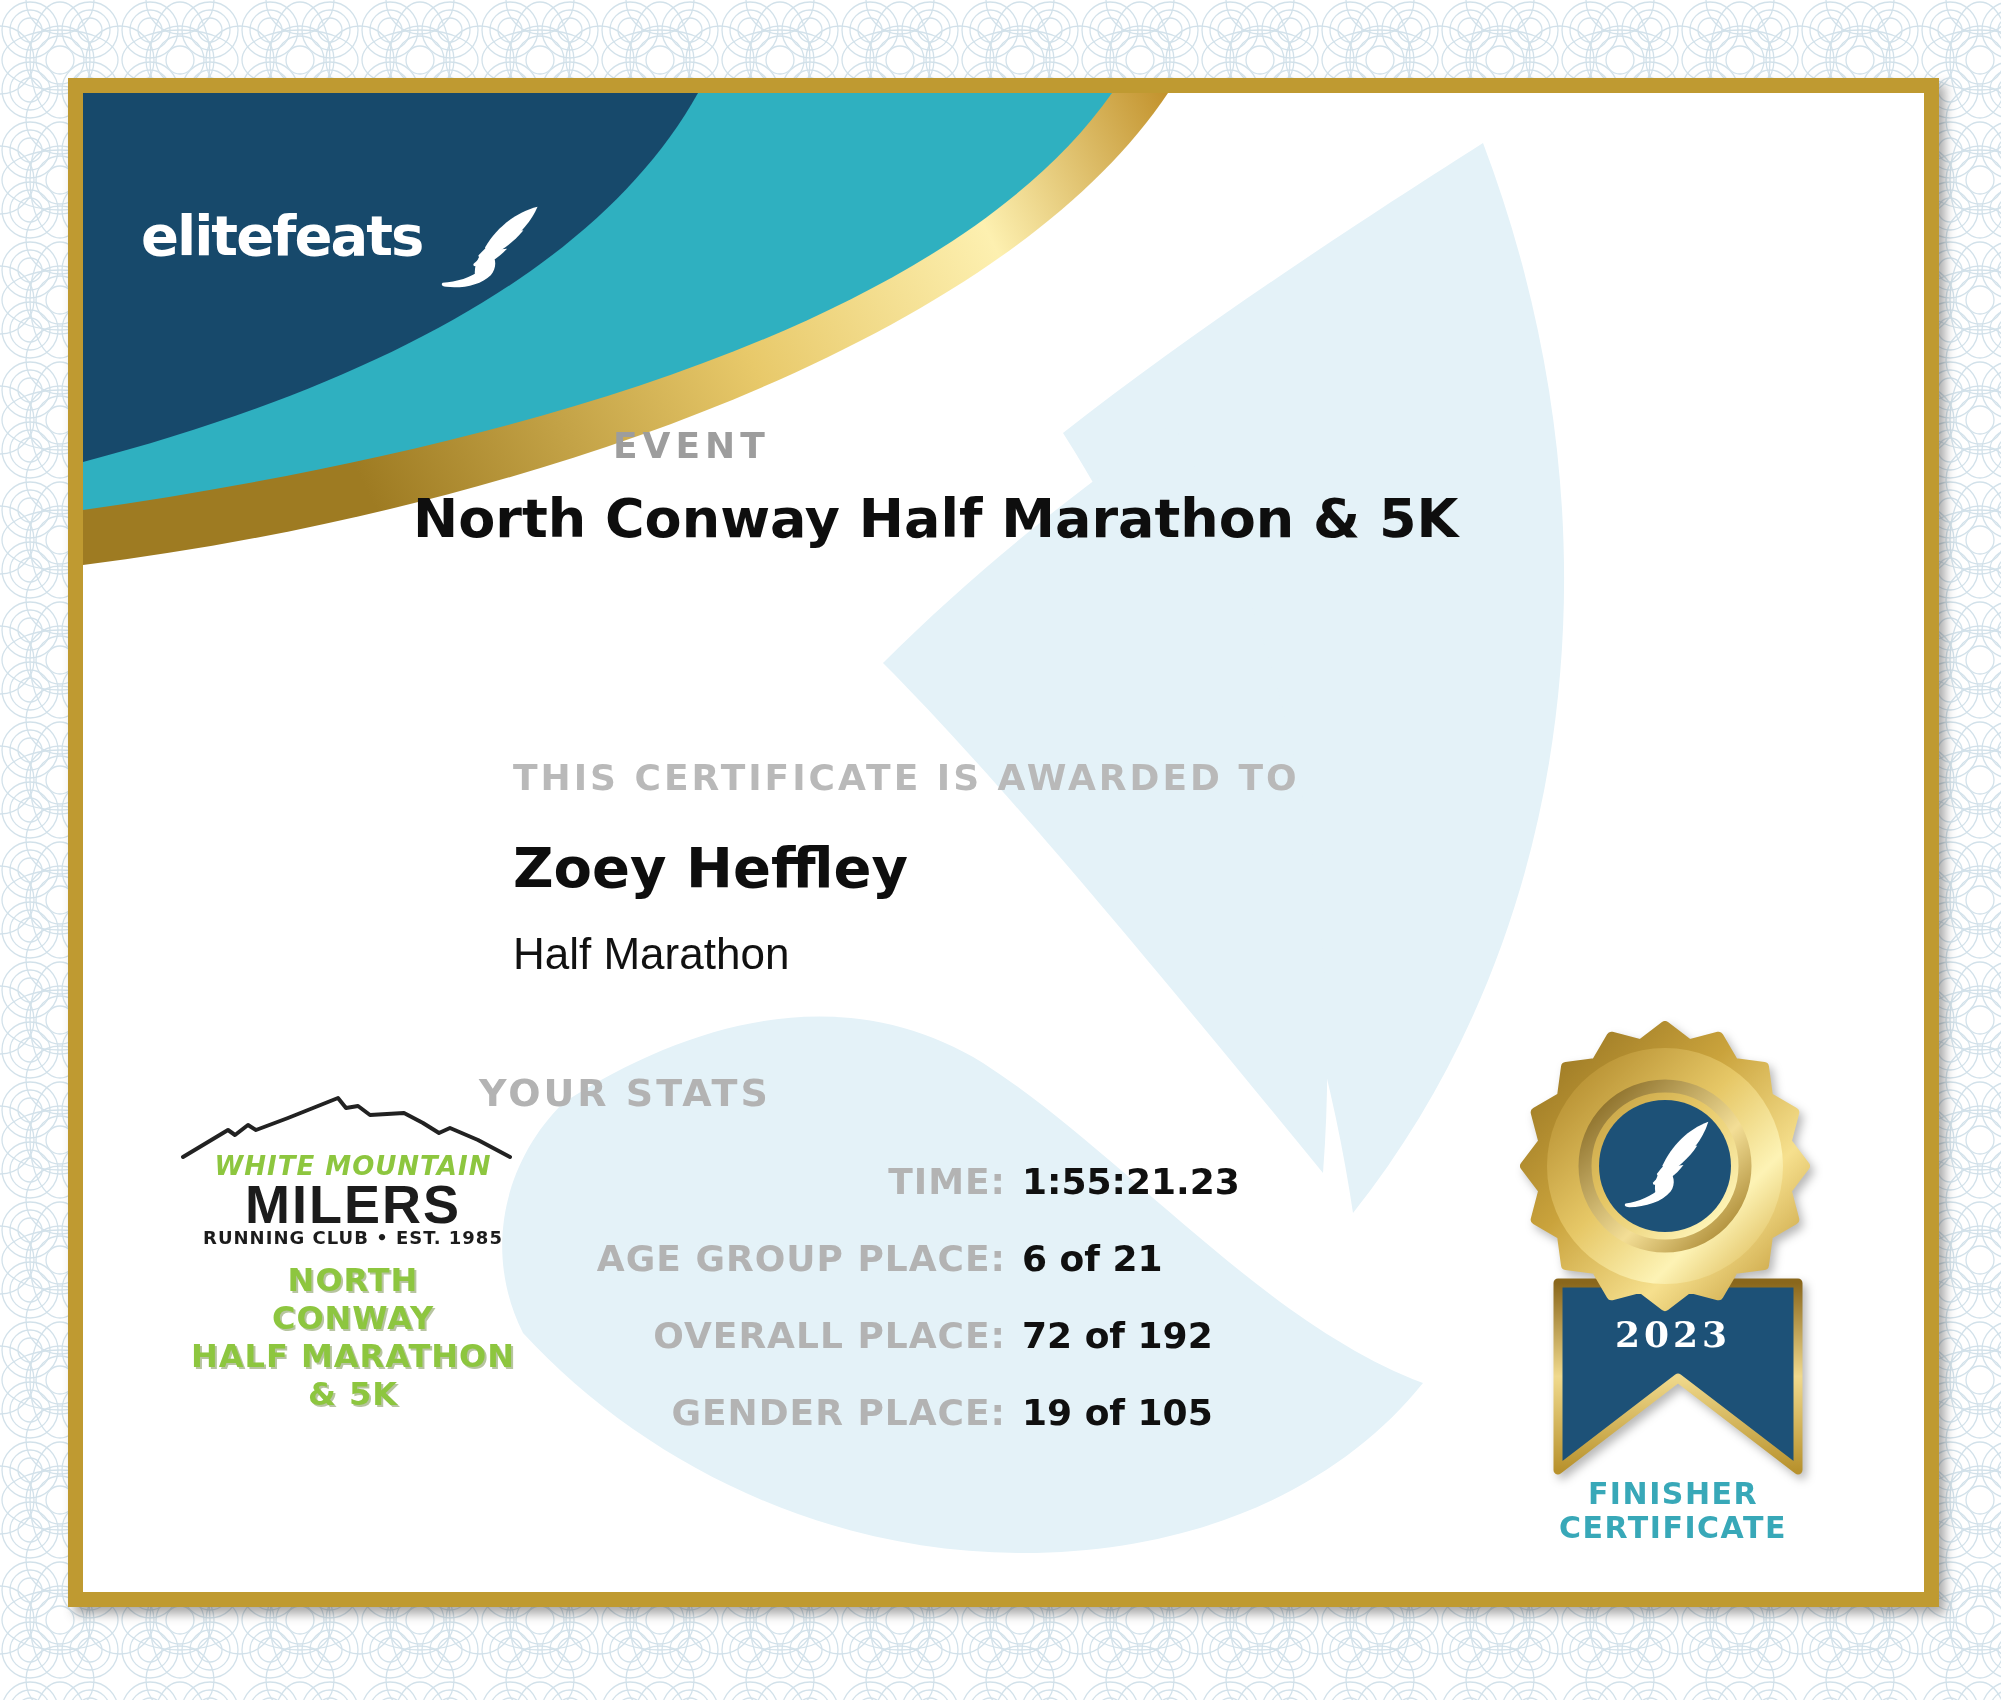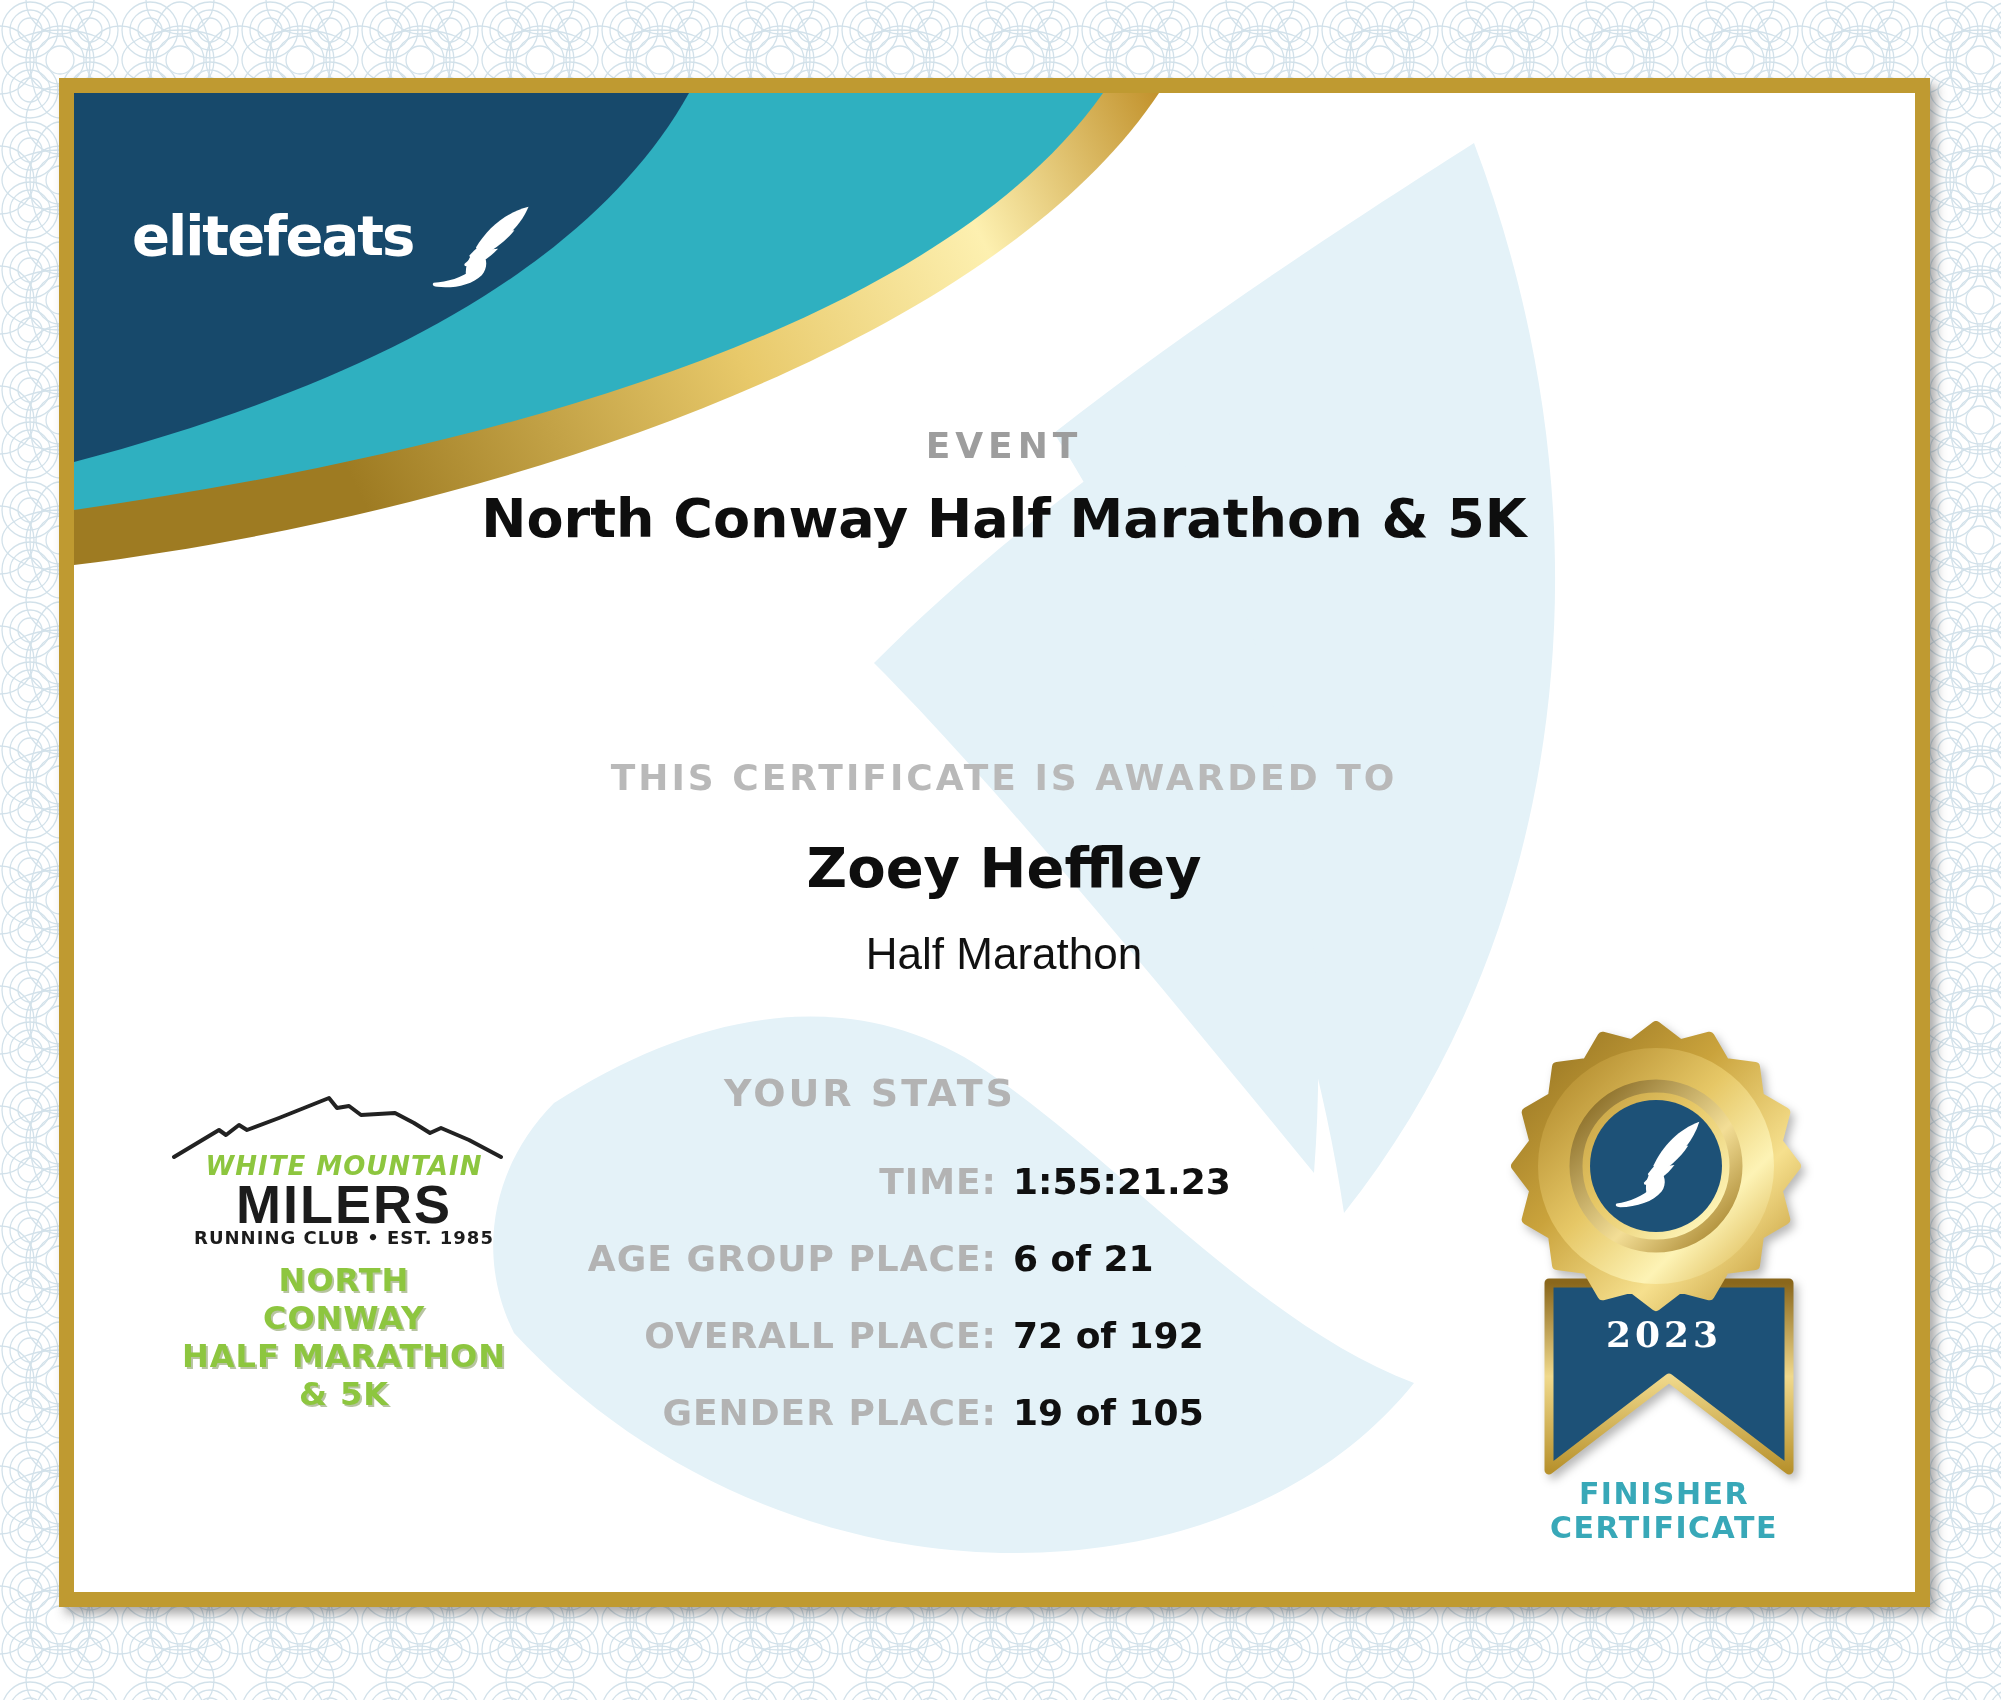--- a/index.html
+++ b/index.html
@@ -1,31 +1,31 @@
 <!DOCTYPE html>
 <html><head>
 <meta charset="utf-8">
 <style>
   html,body{margin:0;padding:0;background:#ffffff;}
   .cert{position:relative;width:2001px;height:1700px;background:#ffffff;overflow:hidden;
         font-family:"DejaVu Sans","Liberation Sans",sans-serif;}
   .guilloche{position:absolute;left:0;top:0;}
   
-  .frame{position:absolute;left:59px;top:78px;width:1841px;height:1499px;
+  .frame{position:absolute;left:68px;top:78px;width:1841px;height:1499px;
          border:15px solid #bf9a31;background:#fef9c3;
          box-shadow:6px 7px 10px rgba(50,50,50,.42);}
   .content{position:absolute;inset:0;overflow:hidden;background:#fff;}
   .layer{position:absolute;left:0;top:0;}
   
   .brand{position:absolute;left:58px;top:78px;width:420px;height:190px;z-index:3;}
   .wordmark{position:absolute;left:0;top:32px;color:#ffffff;font-size:56px;font-weight:bold;
             letter-spacing:-2px;}
   .brand-foot{position:absolute;left:300px;top:0;width:96px;height:150px;transform:rotate(6deg);}
   
-  .c-text{position:absolute;text-align:center;left:530px;width:800px;z-index:3;}
+  .c-text{position:absolute;left:530px;width:800px;z-index:3;}
   .event-label{top:332px;font-size:36px;font-weight:bold;color:#9d9d9d;letter-spacing:5px;}
   .event-title{top:394px;left:330px;width:1200px;font-size:54px;font-weight:bold;color:#0e0e0e;letter-spacing:0px;}
   .award-intro{top:664px;left:430px;width:1000px;font-size:36px;font-weight:bold;color:#b9b9b9;letter-spacing:3px;}
   .recipient{top:742px;left:430px;width:1000px;font-size:56px;font-weight:bold;color:#0e0e0e;}
   .division{top:836px;left:430px;width:1000px;font-size:44px;font-weight:normal;
             font-family:"Liberation Sans",sans-serif;color:#111;}
   .stats-heading{top:978px;left:396px;width:800px;font-size:38px;font-weight:bold;color:#b3b3b3;letter-spacing:3px;}
   
   .stats{position:absolute;left:300px;top:1068px;width:950px;z-index:3;}
   .stat-row{display:flex;align-items:baseline;height:77px;}

